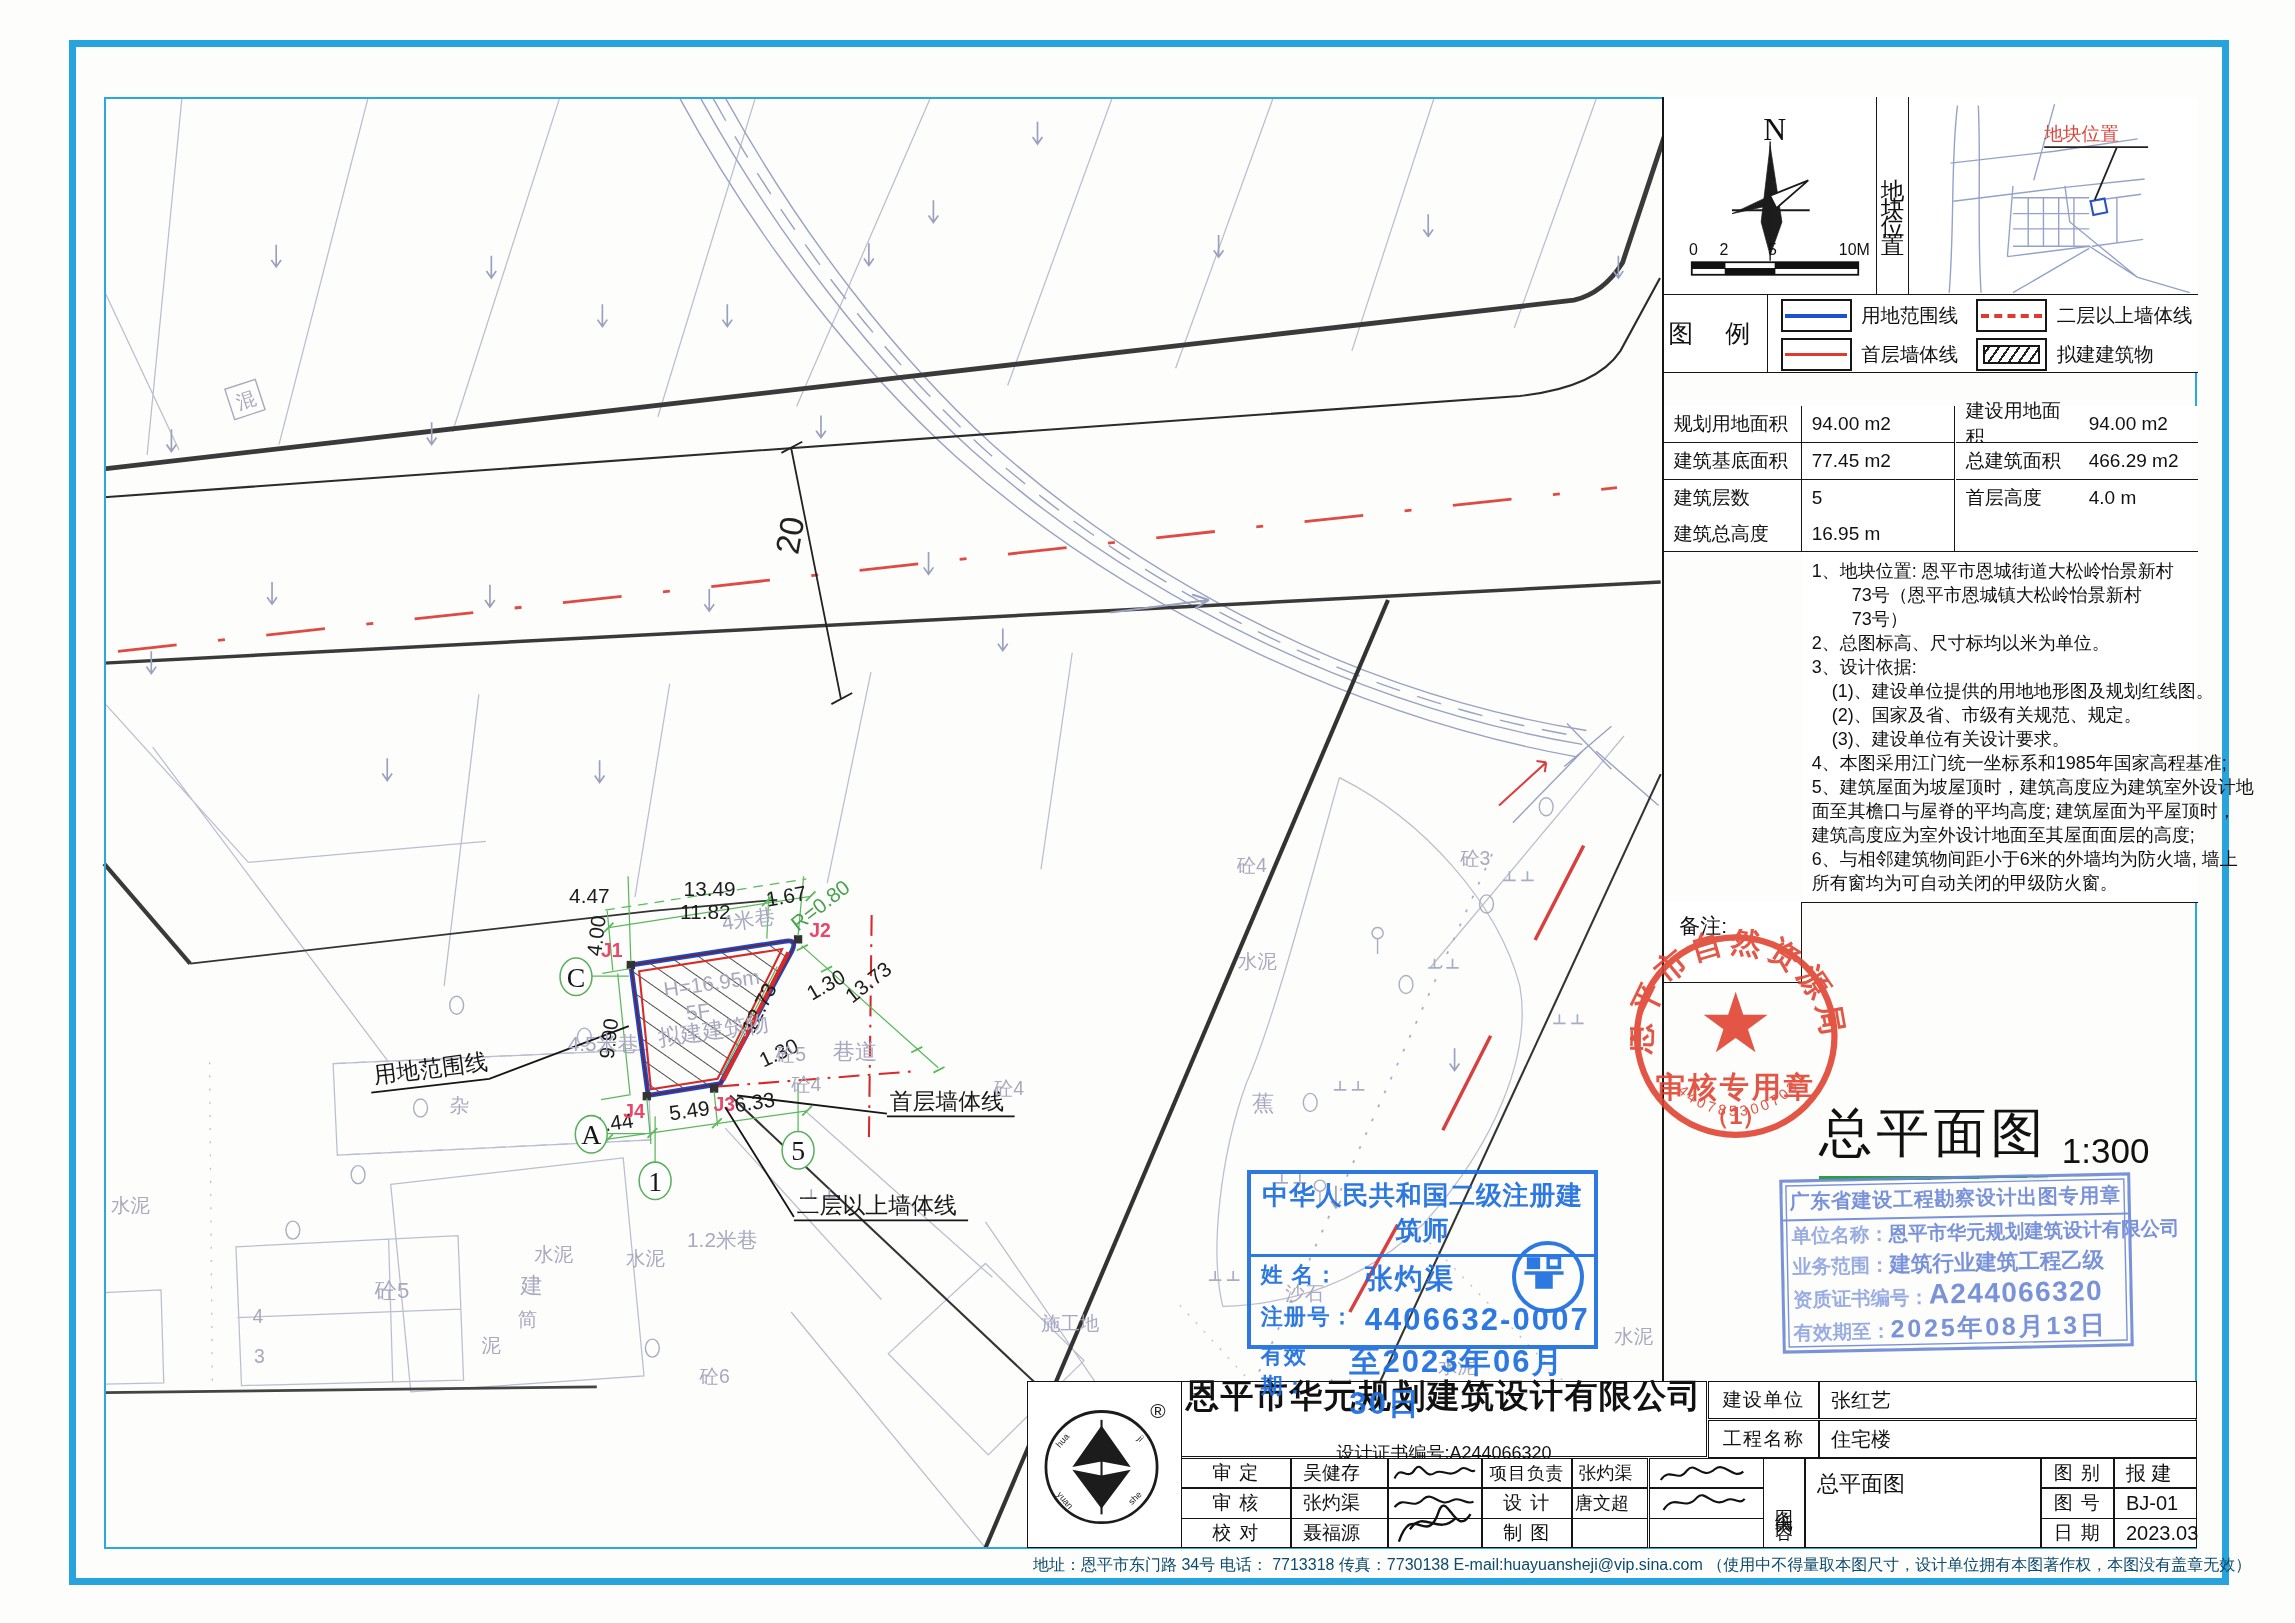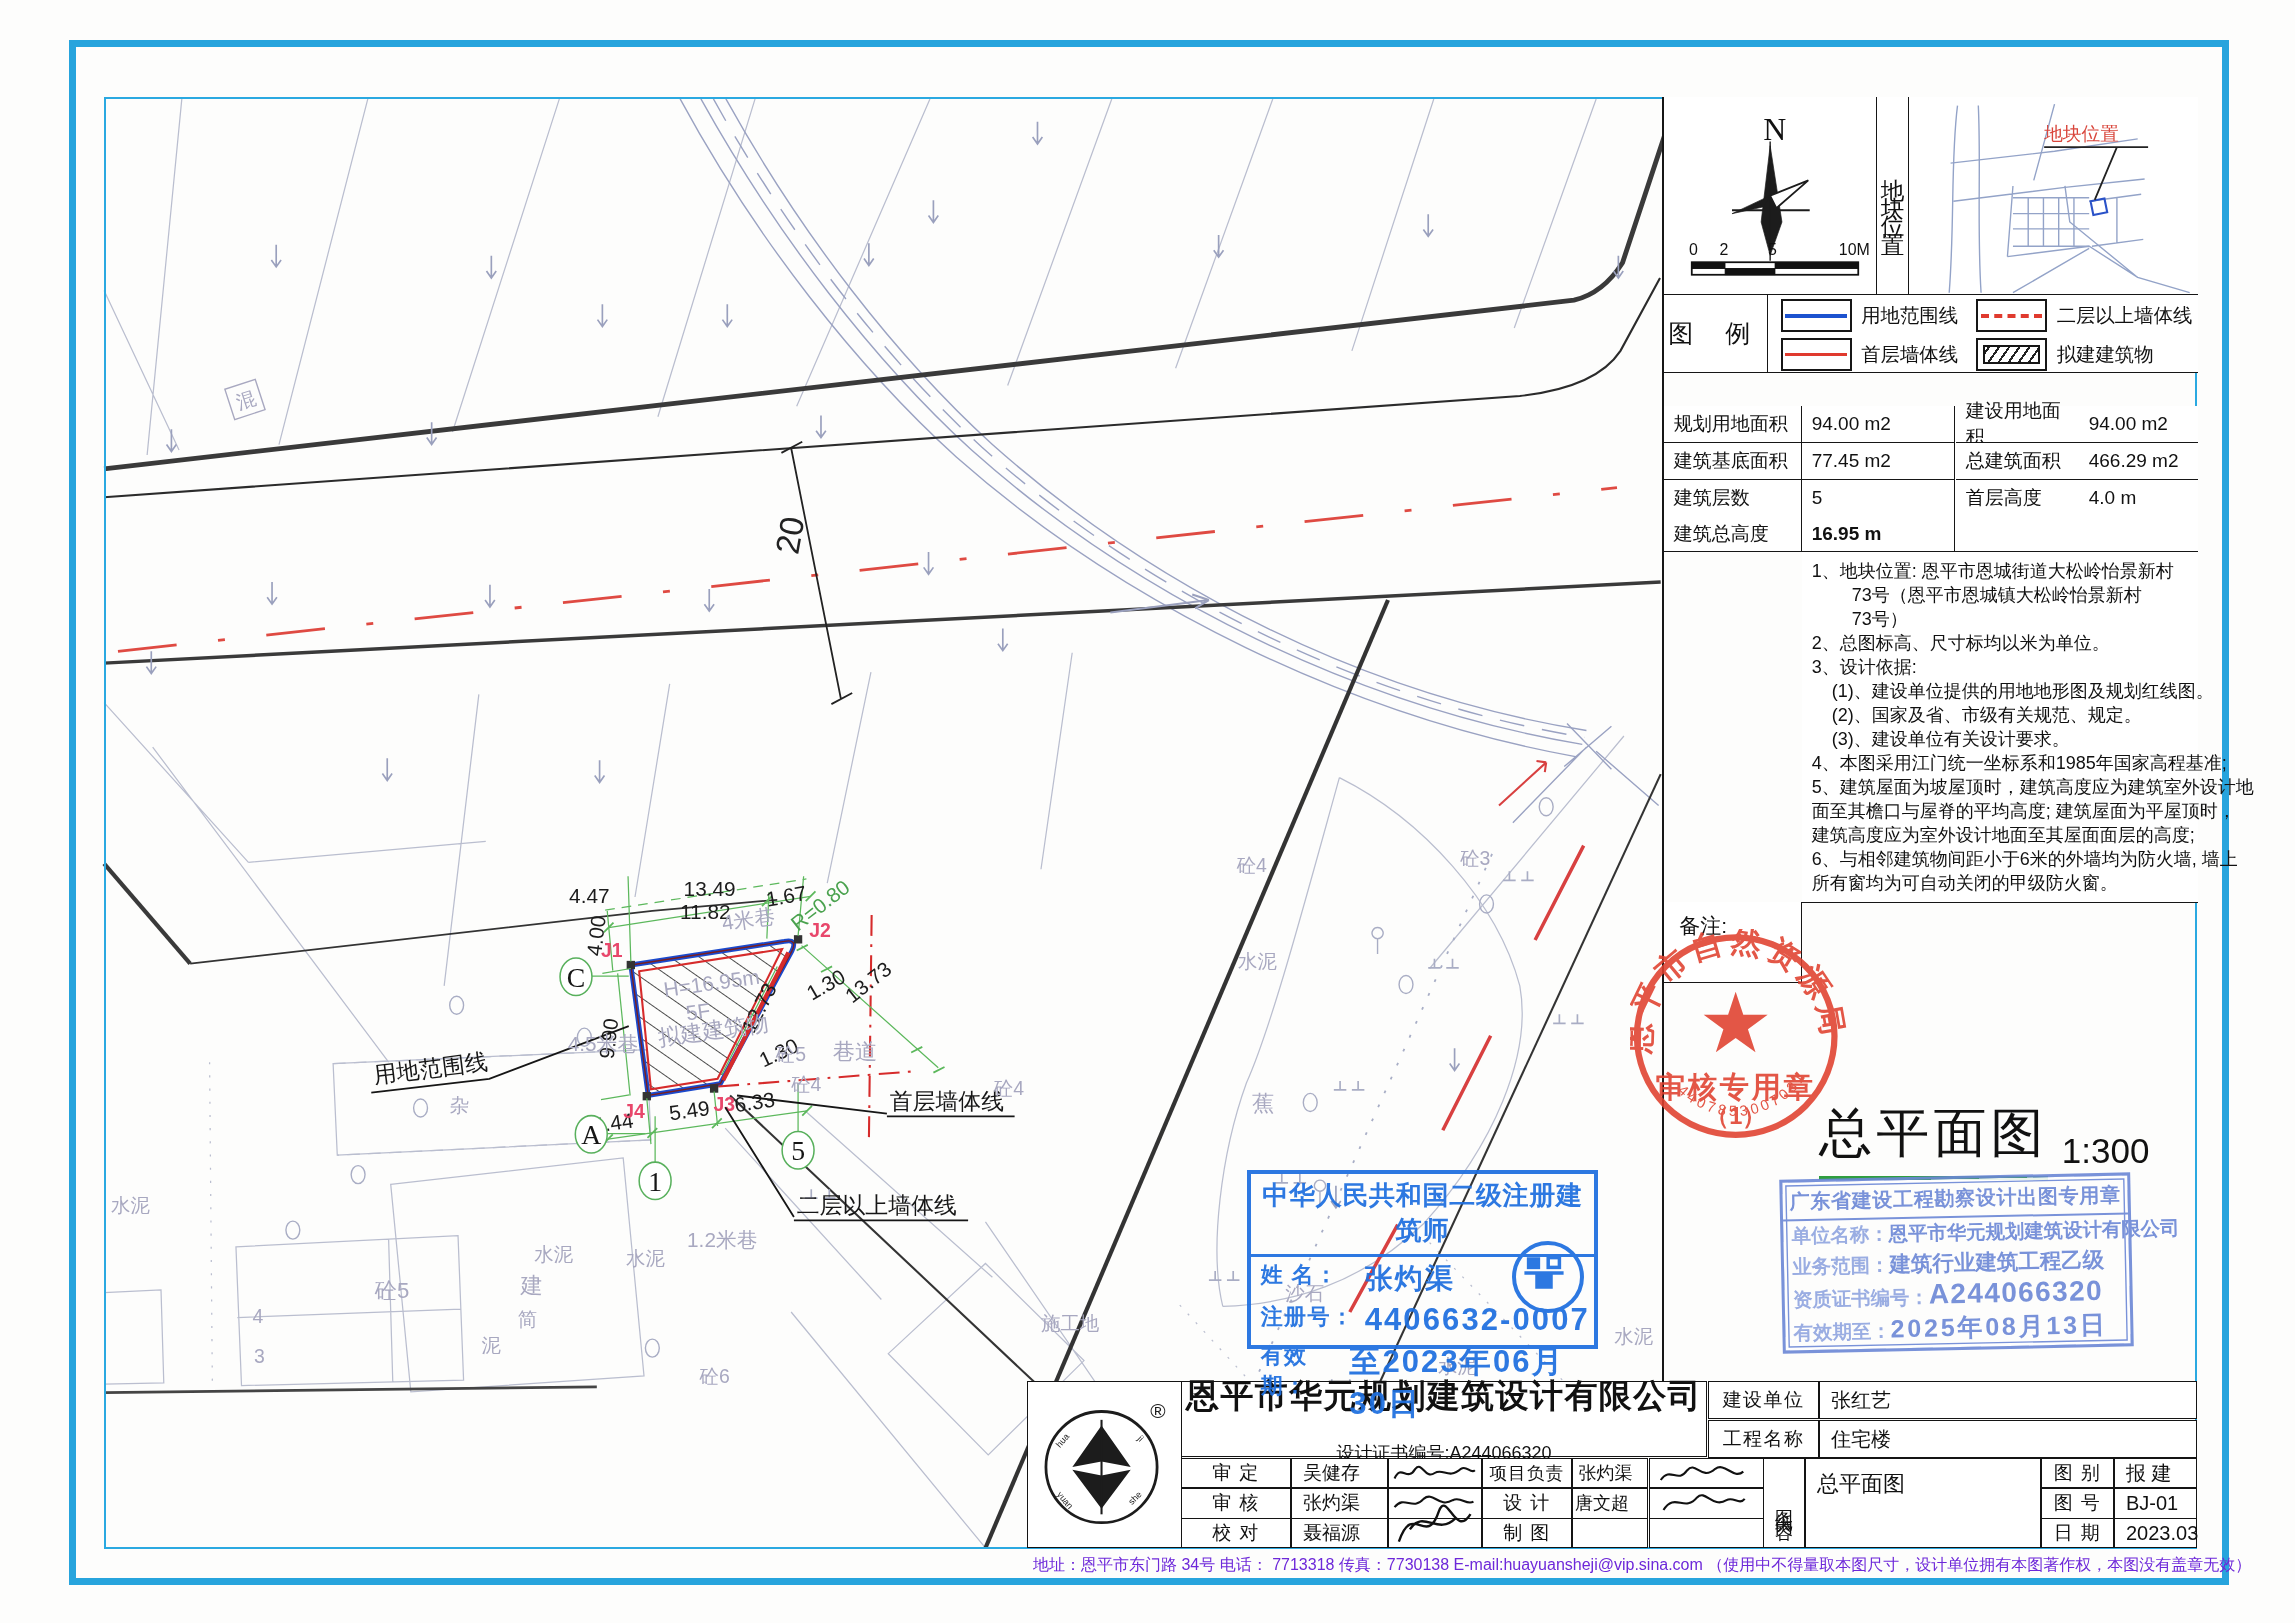--- a/index.html
+++ b/index.html
@@ -38,21 +38,21 @@
   .main-title .t2{font-size:35px;margin-left:14px;padding-bottom:8.3px;}
   
   .tb-cell{position:absolute;box-sizing:border-box;border:1.7px solid #141414;background:#fff;display:flex;align-items:center;}
   .tb-label{justify-content:center;font-size:19px;letter-spacing:1.4px;}
   .tb-val{padding-left:11px;font-size:20px;}
   .company-cell{flex-direction:column;justify-content:center;}
   .company-name{font-size:33px;font-weight:bold;letter-spacing:1.4px;}
   .company-cert{font-size:18px;margin-top:22px;}
   .tb-content-label{writing-mode:vertical-rl;text-orientation:upright;justify-content:center;font-size:18px;letter-spacing:4.2px;}
   .tb-content{align-items:flex-start;padding:9.7px 0 0 11px;font-size:22px;}
-  .footer{left:1033px;top:1555px;width:1197px;font-size:16px;color:#6d28d9;white-space:nowrap;}
+  .footer{left:1033px;top:1555px;width:1197px;font-size:16px;color:#0c4a6e;white-space:nowrap;}
   
   .seal{pointer-events:none;}
   .arch-stamp{left:1247px;top:1170px;width:351px;height:179px;border:4.9px solid #1e6fdf;color:#1e6fdf;
               background:transparent;opacity:.93;}
   .arch-head{font-size:26px;font-weight:bold;text-align:center;border-bottom:3.5px solid #1e6fdf;padding:4.2px 1.4px 5.6px;letter-spacing:0.7px;}
   .arch-row{display:flex;font-weight:bold;padding:3.5px 0 0 9.7px;}
   .arch-row .l{font-size:22px;width:104px;letter-spacing:1.4px;}
   .arch-row .v{font-size:31px;letter-spacing:2.1px;}
   .arch-emblem{position:absolute;right:9.7px;top:67px;width:64px;height:64px;border:4.2px solid #1e6fdf;border-radius:50%;}
   .gd-stamp{left:1781px;top:1176px;width:351px;height:174px;border:3.5px solid #6b87d6;color:#6b87d6;
@@ -390,21 +390,21 @@
       <div class="tcell bb br" style="left:138px;top:37px;width:153px;height:37px;">77.45 m2</div>
       <div class="tcell bb br" style="left:292px;top:37px;width:124px;height:37px;">总建筑面积</div>
       <div class="tcell bb" style="left:415px;top:37px;width:119px;height:37px;">466.29 m2</div>
 
       <div class="tcell bb br" style="left:0;top:74px;width:138px;height:37px;">建筑层数</div>
       <div class="tcell bb br" style="left:138px;top:74px;width:153px;height:37px;">5</div>
       <div class="tcell bb br" style="left:292px;top:74px;width:124px;height:37px;">首层高度</div>
       <div class="tcell bb" style="left:415px;top:74px;width:119px;height:37px;">4.0 m</div>
 
       <div class="tcell br" style="left:0;top:110px;width:138px;height:35px;">建筑总高度</div>
-      <div class="tcell br" style="left:138px;top:110px;width:153px;height:35px;font-weight:bold;">16.95 m</div>
+      <div class="tcell br" style="left:138px;top:110px;width:153px;height:35px;">16.95 m</div>
       <div class="tcell br" style="left:292px;top:110px;width:124px;height:35px;"></div>
       <div class="tcell" style="left:415px;top:110px;width:119px;height:35px;"></div>
     </div>
 
     <div class="pcell bb notes-body" style="left:138px;top:455px;width:396px;height:351px;">
       <div class="nline">1、地块位置: 恩平市恩城街道大松岭怡景新村</div>
       <div class="nline">        73号（恩平市恩城镇大松岭怡景新村</div>
       <div class="nline">        73号）</div>
       <div class="nline">2、总图标高、尺寸标均以米为单位。</div>
       <div class="nline">3、设计依据:</div>

